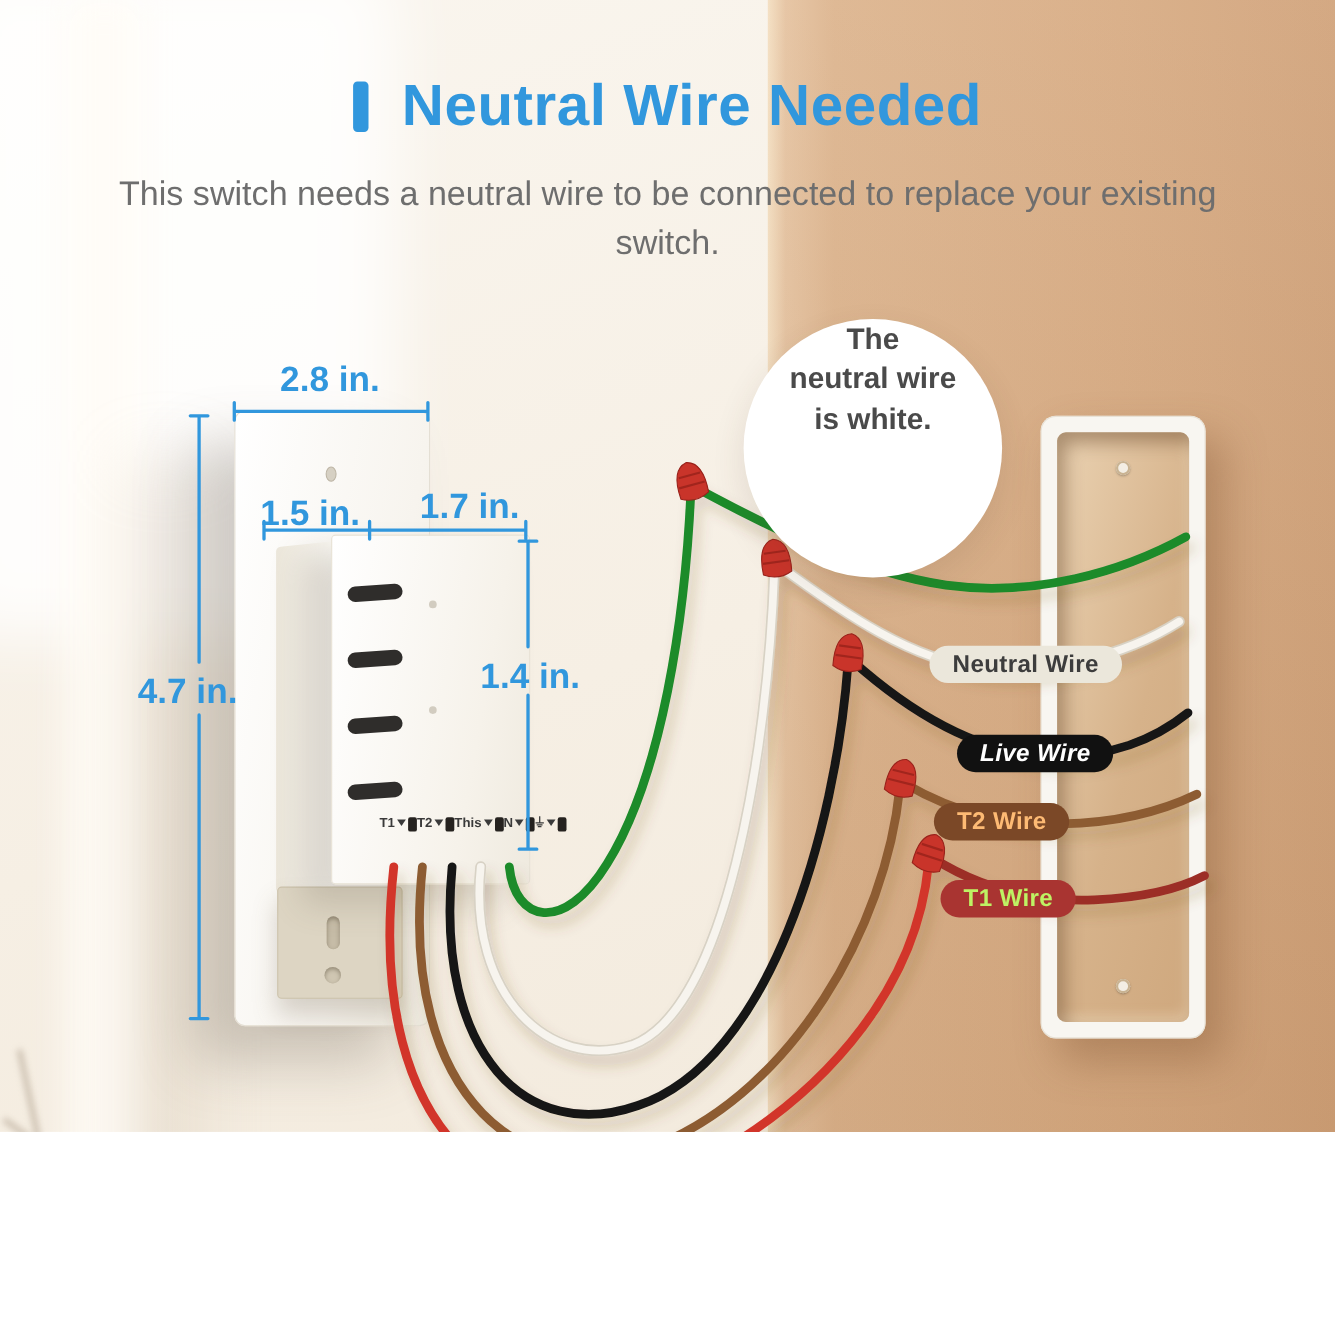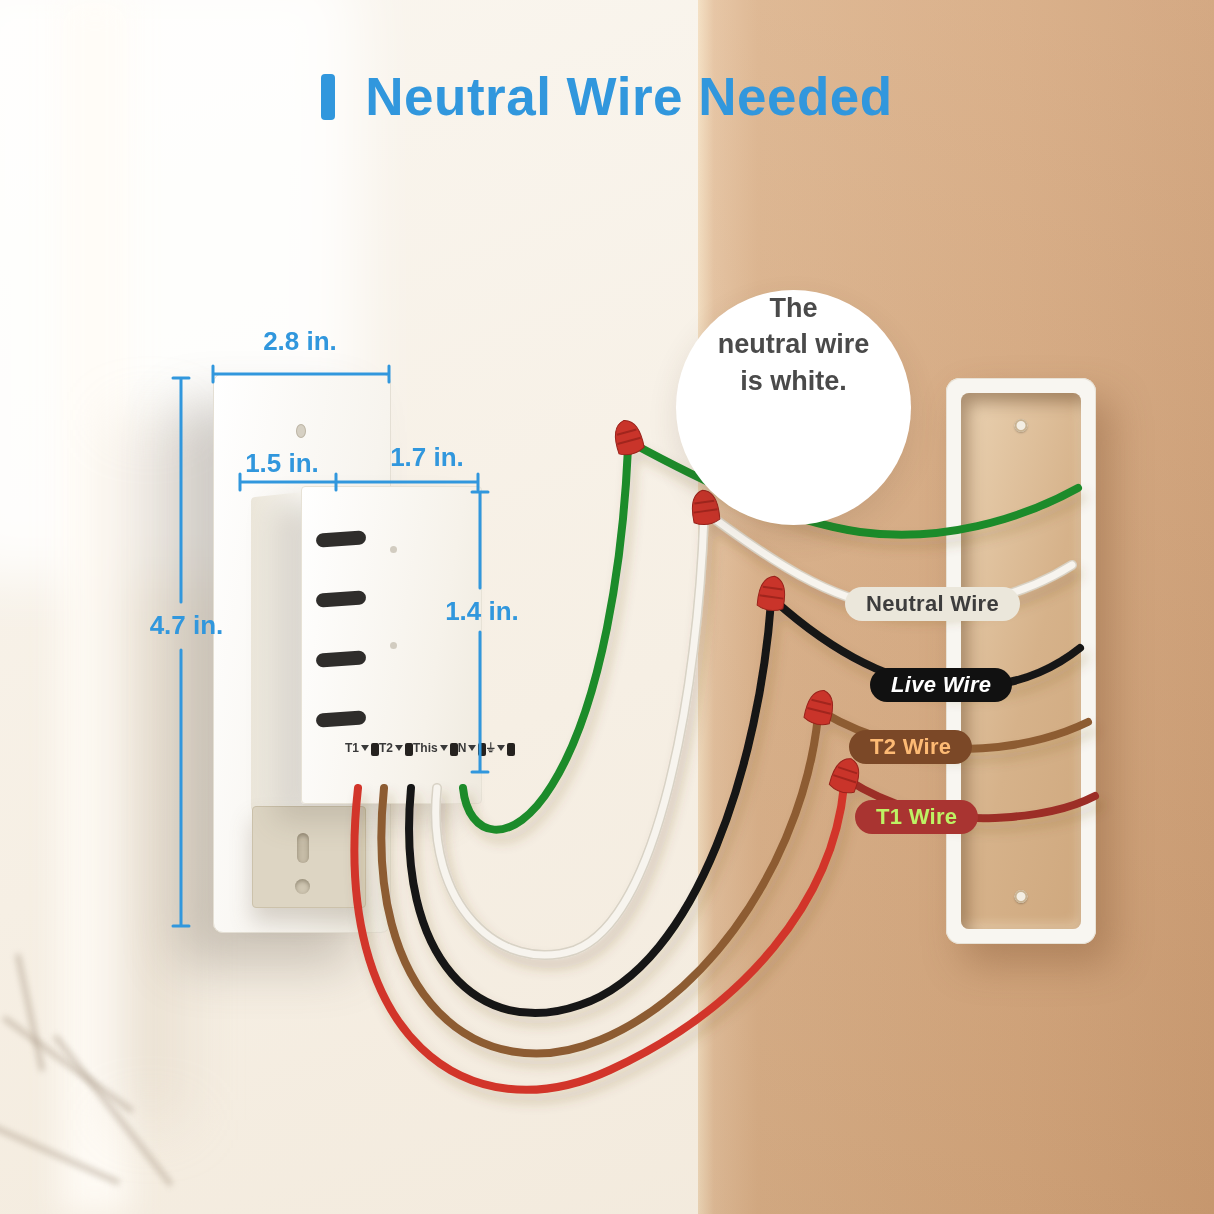--- a/index.html
+++ b/index.html
@@ -1,17 +1,17 @@
 <!DOCTYPE html>
 <html><head>
 <meta charset="utf-8">
 <style>
   html,body{margin:0;padding:0;}
   body{font-family:"Liberation Sans", sans-serif; background:#ffffff;}
-  .canvas{position:relative;width:1214px;height:1214px;overflow:hidden;
+  .canvas{position:relative;width:1214px;height:1029px;overflow:hidden;
           background:linear-gradient(160deg,#faf6ef 0%,#f6efe4 55%,#f2e9db 100%);}
 
   
   .glow{position:absolute;filter:blur(30px);pointer-events:none;}
   .g1{left:-60px;top:-40px;width:420px;height:620px;background:rgba(255,255,255,.85);border-radius:40px;}
   .g2{left:60px;top:0;width:70px;height:1214px;background:rgba(255,252,246,.9);filter:blur(16px);}
   .g3{left:120px;top:420px;width:60px;height:700px;background:rgba(212,198,178,.35);}
   .branch{position:absolute;height:5px;background:#b0a18f;opacity:.6;filter:blur(3px);border-radius:3px;}
   .b1{left:-12px;top:1062px;width:160px;transform:rotate(36deg);}
   .b2{left:18px;top:1108px;width:190px;transform:rotate(52deg);}
@@ -64,23 +64,23 @@
              box-shadow:inset 0 2px 4px rgba(90,80,60,.5);}
 
   
   .terms{position:absolute;left:345px;top:740px;width:132px;display:flex;justify-content:space-between;z-index:24;}
   .term{display:flex;flex-direction:row;align-items:center;gap:2px;}
   .term-label{font-size:12px;font-weight:bold;color:#3a3a3a;line-height:1;}
   .term-arrow{width:0;height:0;border-left:4px solid transparent;border-right:4px solid transparent;border-top:6px solid #3a3a3a;}
   .term-slot{width:8px;height:13px;background:#25221f;border-radius:2px;margin-top:3px;}
 
   
-  .dim-label{position:absolute;font-size:26px;font-weight:bold;text-align:center;z-index:45;}
+  .dim-label{position:absolute;font-size:32px;font-weight:bold;text-align:center;z-index:45;}
   .dim-28{left:235px;top:326px;width:130px;}
-  .dim-47{left:124px;top:610px;width:125px;}
+  .dim-47{left:108px;top:610px;width:125px;}
   .dim-15{left:230px;top:448px;width:104px;}
   .dim-17{left:372px;top:442px;width:110px;}
   .dim-27{left:430px;top:596px;width:104px;}
 
   
   .overlay{position:absolute;left:0;top:0;z-index:40;pointer-events:none;}
 
   
   .pill{position:absolute;z-index:50;padding:4px 21px;border-radius:17px;font-size:22px;font-weight:bold;
         white-space:nowrap;letter-spacing:.3px;}
@@ -117,20 +117,21 @@
     <div class="wallbox-inner">
       <div class="screw screw-top"></div>
       <div class="screw screw-bottom"></div>
     </div>
   </div>
 
   <div class="header">
     <div class="accent-bar" style="background: rgb(49, 151, 221);"></div>
     <h1 class="title" style="color: rgb(49, 151, 221);">Neutral Wire Needed</h1>
   </div>
+  <p class="subtitle" style="color: rgb(110, 110, 110);">This switch needs a neutral wire to be connected to replace your existing switch.</p>
 
   <div class="plate"></div>
   <div class="plate-screw"></div>
   <div class="dev-side"></div>
   <div class="dev-front"></div>
   <div class="vent v1"></div>
   <div class="vent v2"></div>
   <div class="vent v3"></div>
   <div class="vent v4"></div>
   <div class="dot d1"></div>

